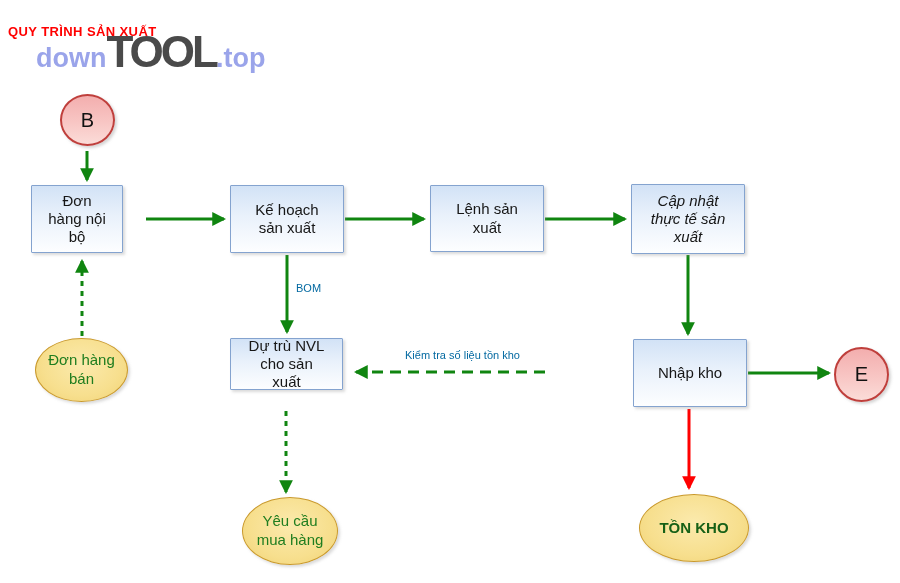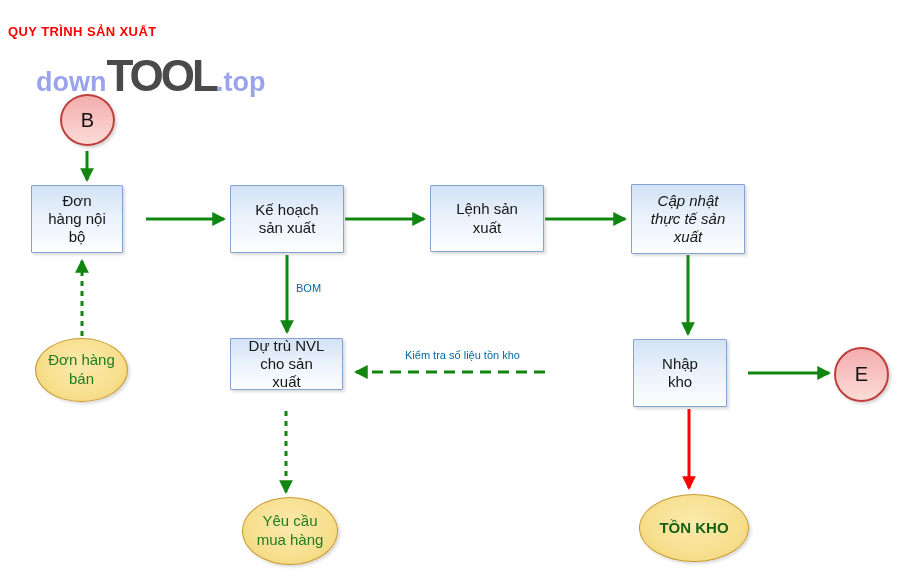--- a/index.html
+++ b/index.html
@@ -5,21 +5,21 @@
   html,body{margin:0;padding:0;background:#fff;}
   #canvas{
     position:relative;width:900px;height:583px;background:#ffffff;overflow:hidden;
     font-family:"Liberation Sans","DejaVu Sans",sans-serif;
   }
   
   .title{
     position:absolute;left:8px;top:24px;z-index:20;
     font-size:13px;font-weight:bold;color:#ff0000;letter-spacing:.4px;white-space:nowrap;
   }
-  .watermark{position:absolute;left:36px;top:54px;z-index:10;display:flex;align-items:baseline;white-space:nowrap;}
+  .watermark{position:absolute;left:36px;top:30px;z-index:10;display:flex;align-items:baseline;white-space:nowrap;}
   .wm-light{font-size:27px;font-weight:bold;color:#9aa4ea;}
   .wm-dark{font-size:44px;font-weight:bold;color:#4a4a4a;letter-spacing:-3px;line-height:1;}
   
   .box{
     position:absolute;box-sizing:border-box;z-index:15;
     background:linear-gradient(180deg,#d2e2f6 0%,#e9f1fb 45%,#fdfeff 100%);
     border:1px solid #84a3cf;border-radius:1px;
     box-shadow:2px 2px 3px rgba(150,150,150,.35);
     display:flex;align-items:center;justify-content:center;text-align:center;
     font-size:15px;line-height:1.22;color:#161616;padding:0 16px;
@@ -81,21 +81,21 @@
   </div>
 
   <div class="circle" style="left:60px;top:94px;width:55px;height:52px;">B</div>
   <div class="circle" style="left:834px;top:347px;width:55px;height:55px;">E</div>
 
   <div class="box" style="left:31px;top:185px;width:92px;height:68px;">Đơn hàng nội bộ</div>
   <div class="box" style="left:230px;top:185px;width:114px;height:68px;">Kế hoạch sản xuất</div>
   <div class="box" style="left:430px;top:185px;width:114px;height:67px;">Lệnh sản xuất</div>
   <div class="box" style="left:631px;top:184px;width:114px;height:70px;font-style:italic;">Cập nhật thực tế sản xuất</div>
   <div class="box" style="left:230px;top:338px;width:113px;height:52px;">Dự trù NVL cho sản xuất</div>
-  <div class="box" style="left:633px;top:339px;width:94px;height:68px;">Nhập kho</div>
+  <div class="box" style="left:633px;top:339px;width:114px;height:68px;">Nhập kho</div>
 
   <div class="ellipse" style="left:35px;top:338px;width:93px;height:64px;">Đơn hàng bán</div>
   <div class="ellipse" style="left:242px;top:497px;width:96px;height:68px;">Yêu cầu mua hàng</div>
   <div class="ellipse strong" style="left:639px;top:494px;width:110px;height:68px;">TỒN KHO</div>
 
   <div class="edge-label" style="left:296px;top:282px;">BOM</div>
   <div class="edge-label" style="left:377px;top:349px;margin-left:28px;">Kiểm tra số liệu tồn kho</div>
 
 </div>
 

